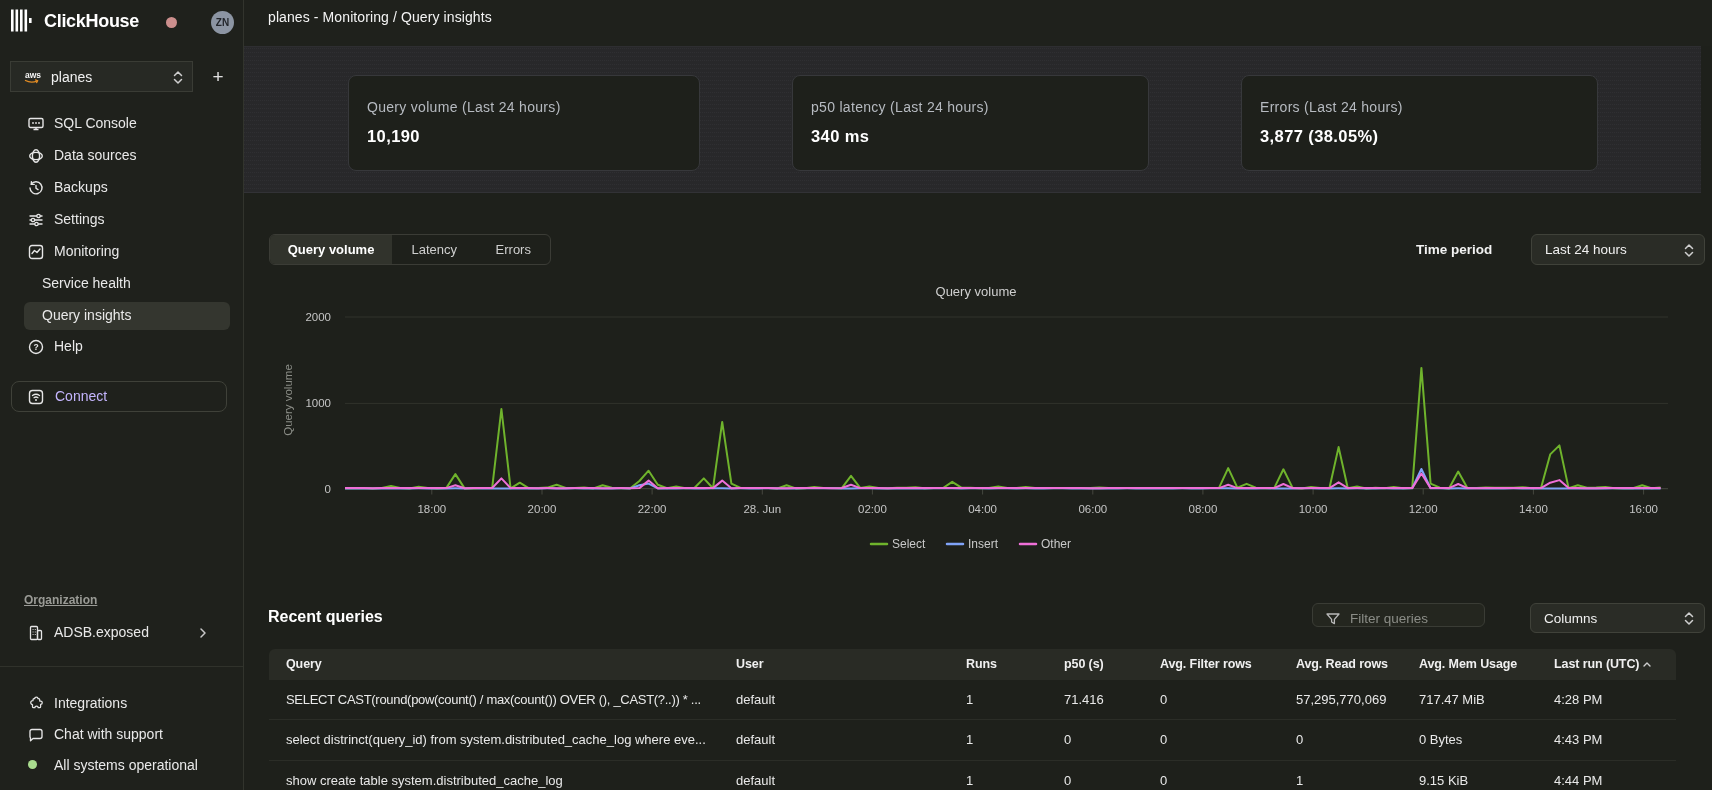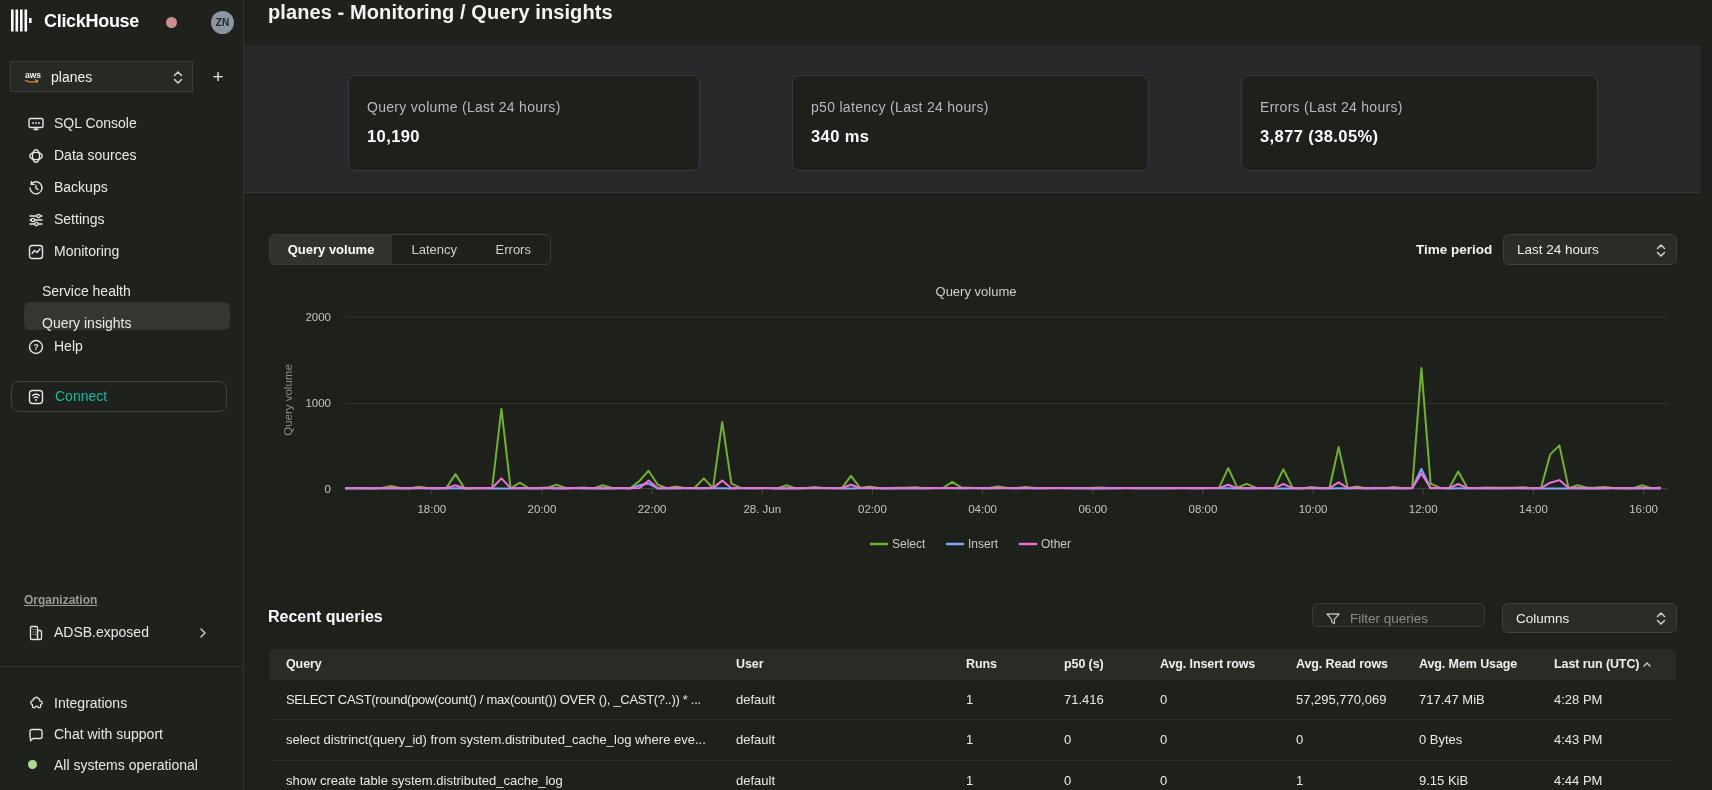--- a/index.html
+++ b/index.html
@@ -11,41 +11,41 @@
 #sidebar { position:absolute; left:0; top:0; width:244px; height:790px; background:#1f211c; border-right:1px solid #32342d; }
 .chname { position:absolute; left:44px; top:11px; font-size:18px; font-weight:700; color:#fff; letter-spacing:-0.3px; }
 .pinkdot { position:absolute; left:166px; top:17px; width:11px; height:11px; border-radius:50%; background:#cc8f8d; }
 .avatar { position:absolute; left:203px; top:11px; width:23px; height:23px; border-radius:50%; background:#8c95a3; color:#23262b; font-size:10px; font-weight:700; display:flex; align-items:center; justify-content:center;margin-left:8px; }
 .svcsel { position:absolute; left:10px; top:61px; width:183px; height:31px; background:#272924; border:1px solid #3a3c35; border-radius:0; }
 .svcsel .nm { position:absolute; left:40px; top:7px; font-size:14px; color:#f0f0f0; }
 .plusbtn { position:absolute; left:206px; top:63px; width:24px; height:28px; color:#e0e0e0; font-size:19px; font-weight:400; text-align:center; line-height:28px; }
 .nitem { position:absolute; left:24px; width:206px; height:28px; }
 .nitem .ic { position:absolute; left:4px; top:6px; width:16px; height:16px; }
 .nitem .lb { position:absolute; left:30px; top:5px; font-size:14px; color:#e9e9e9; }
-.nitem .lb2 { position:absolute; left:18px; top:5px; font-size:14px; color:#e9e9e9;margin-top:8px; }
+.nitem .lb2 { position:absolute; left:18px; top:5px; font-size:14px; color:#e9e9e9; }
 .nsel { background:#34362f; border-radius:6px; }
 .connectbtn { position:absolute; left:11px; top:381px; width:216px; height:31px; border:1px solid #3f4139; border-radius:8px; }
 .orglabel { position:absolute; left:24px; top:593px; font-size:12px; font-weight:700; color:#9a9b96;text-decoration:underline; }
 .sep { position:absolute; left:0; top:666px; width:243px; height:1px; background:#30322b; }
 .gdot { position:absolute; left:28px; top:760px; width:9px; height:9px; border-radius:50%; background:#a9dc8e; }
 
 
 #topbar { position:absolute; left:244px; top:0; width:1468px; height:46px; background:#1f211c; }
-#topbar .t { position:absolute; left:24px; top:1px; font-size:20px; letter-spacing:0.1px; font-weight:700; color:#f4f4f4; }
+#topbar .t { position:absolute; left:24px; top:9px; font-size:14px; letter-spacing:0.1px; font-weight:400; color:#f4f4f4; }
 #hero { position:absolute; left:244px; top:46px; width:1457px; height:147px; background-color:#28282a; border-top:1px solid #2e2e31; border-bottom:1px solid #323236; }
 .card { position:absolute; top:75px; height:96px; background:#1e201b; border:1px solid #37383b; border-radius:8px; }
 .card .ct { position:absolute; left:18px; top:23px; font-size:14px; letter-spacing:0.3px; color:#b6bac0; }
 .card .cv { position:absolute; left:18px; top:51px; font-size:16.5px; letter-spacing:0.4px; font-weight:700; color:#fff; }
 
 
 #tabs { position:absolute; left:269px; top:234px; width:282px; height:31px; border:1px solid #3b3c36; border-radius:6px; display:flex; overflow:hidden; }
 #tabs .tb { height:100%; display:flex; align-items:center; justify-content:center; font-size:13px; color:#cfcfcf; }
 #tabs .on { background:#31332c; color:#fff; font-weight:700; }
 .tplabel { position:absolute; left:1416px; top:242px; font-size:13.5px; font-weight:700; color:#f2f2f2; }
-.select { position:absolute; background:#2a2c26; border:1px solid #40423a; border-radius:6px; }
+.select { position:absolute; background:#2a2c26; border:1px solid #40423a; border-radius:6px;margin-left:28px; }
 .select .sv { position:absolute; left:13px; top:7px; font-size:13.5px; color:#f0f0f0; }
 
 
 .rqtitle { position:absolute; left:268px; top:608px; font-size:16px; font-weight:700; color:#fff; }
 .filterbox { position:absolute; left:1312px; top:603px; width:173px; height:24px; background:#24261f; border:1px solid #3a3c35; border-radius:6px; }
 .filterbox .ph { position:absolute; left:37px; top:7px; font-size:13.5px; color:#8b8d87; }
 #table { position:absolute; left:269px; top:649px; width:1407px; }
 .thead { position:relative; width:1407px; height:31px; background:#292b25; border-radius:6px 6px 0 0; }
 .trow { position:relative; width:1407px; height:40.3px; border-bottom:1px solid #2b2d27; }
 .tc { position:absolute; font-size:13px; color:#e9e9e9; white-space:nowrap; }
@@ -137,21 +137,21 @@
     <div class="lb">Help</div>
   </div>
 
   <div class="connectbtn">
     <svg class="abs" style="left:16px;top:7px" width="16" height="16" viewBox="0 0 16 16">
           <rect x="1.5" y="1.5" width="13" height="13" rx="3" stroke="#e6e6e6" stroke-width="1.4" fill="none"></rect>
           <path d="M4.5 6.5 Q8 4 11.5 6.5" stroke="#e6e6e6" stroke-width="1.3" fill="none" stroke-linecap="round"></path>
           <path d="M6 8.7 Q8 7.3 10 8.7" stroke="#e6e6e6" stroke-width="1.3" fill="none" stroke-linecap="round"></path>
           <circle cx="8" cy="11" r="1" fill="#e6e6e6"></circle>
         </svg>
-    <div class="abs" style="left:43px;top:6px;font-size:14px;color:#14b8a6;">Connect</div>
+    <div class="abs" style="left:43px;top:6px;font-size:14px;color:#c4b5fd;">Connect</div>
   </div>
 
   <div class="orglabel">Organization</div>
   <div class="nitem" style="top:619px">
     <svg class="ic" viewBox="0 0 16 16">
           <rect x="2.5" y="1.5" width="7" height="13" rx="1" stroke="#e6e6e6" stroke-width="1.3" fill="none"></rect>
           <rect x="9.5" y="5.5" width="4" height="9" rx="1" stroke="#e6e6e6" stroke-width="1.3" fill="none"></rect>
           <path d="M4.6 4.5 h0.9 M6.8 4.5 h0.9 M4.6 7 h0.9 M6.8 7 h0.9 M4.6 9.5 h0.9 M6.8 9.5 h0.9" stroke="#e6e6e6" stroke-width="1.1"></path>
         </svg>
     <div class="lb">ADSB.exposed</div>
@@ -276,21 +276,21 @@
     <path d="M3.5 9.5 L7 13 L10.5 9.5" stroke="#cfcfcf" stroke-width="1.5" fill="none" stroke-linecap="round" stroke-linejoin="round"></path>
   </svg>
 </div>
 
 <div id="table">
   <div class="thead">
     <div class="tc th" style="left:17px;top:8px">Query</div>
     <div class="tc th" style="left:467px;top:8px">User</div>
     <div class="tc th" style="left:697px;top:8px">Runs</div>
     <div class="tc th" style="left:795px;top:8px">p50 (s)</div>
-    <div class="tc th" style="left:891px;top:8px">Avg. Insert rows</div>
+    <div class="tc th" style="left:891px;top:8px">Avg. Filter rows</div>
     <div class="tc th" style="left:1027px;top:8px">Avg. Read rows</div>
     <div class="tc th" style="left:1150px;top:8px">Avg. Mem Usage</div>
     <div class="tc th" style="left:1285px;top:8px">Last run (UTC)</div>
     <svg class="abs" style="left:1372px;top:10px" width="12" height="12" viewBox="0 0 12 12">
           <path d="M3 7 l3 -3 l3 3" stroke="#cfcfcf" stroke-width="1.4" fill="none" stroke-linecap="round" stroke-linejoin="round"></path>
         </svg>
   </div>
   <div class="trow">
     <div class="tc" style="left:17px;top:12px;letter-spacing:-0.3px">SELECT CAST(round(pow(count() / max(count()) OVER (), _CAST(?..)) * ...</div>
     <div class="tc" style="left:467px;top:12px">default</div>

